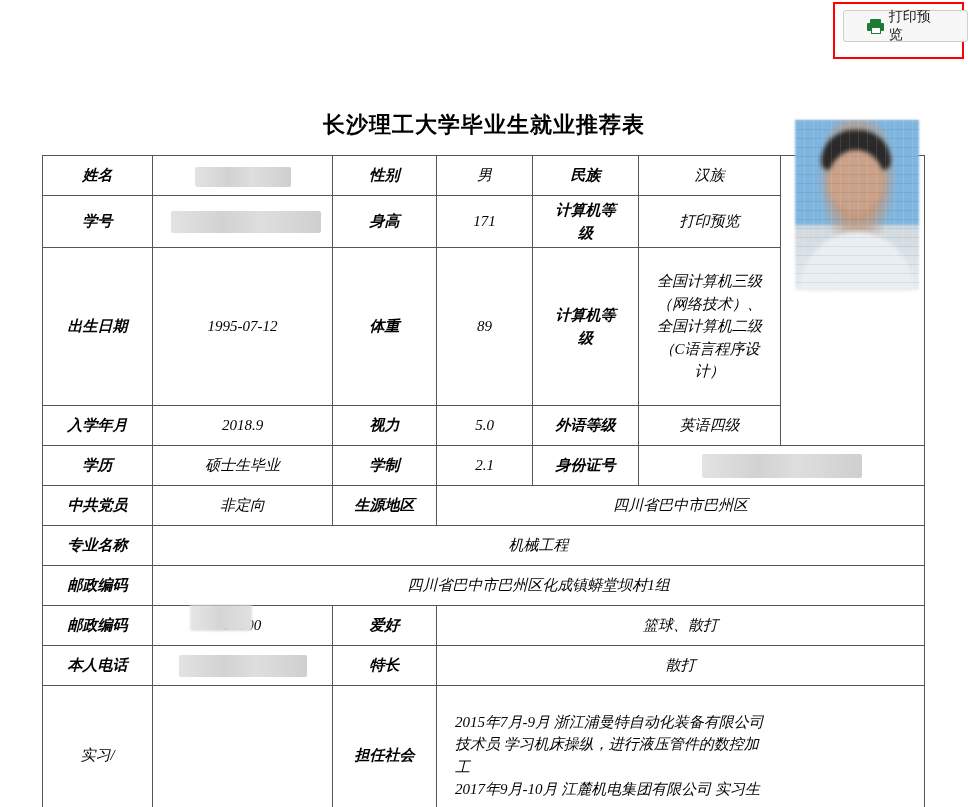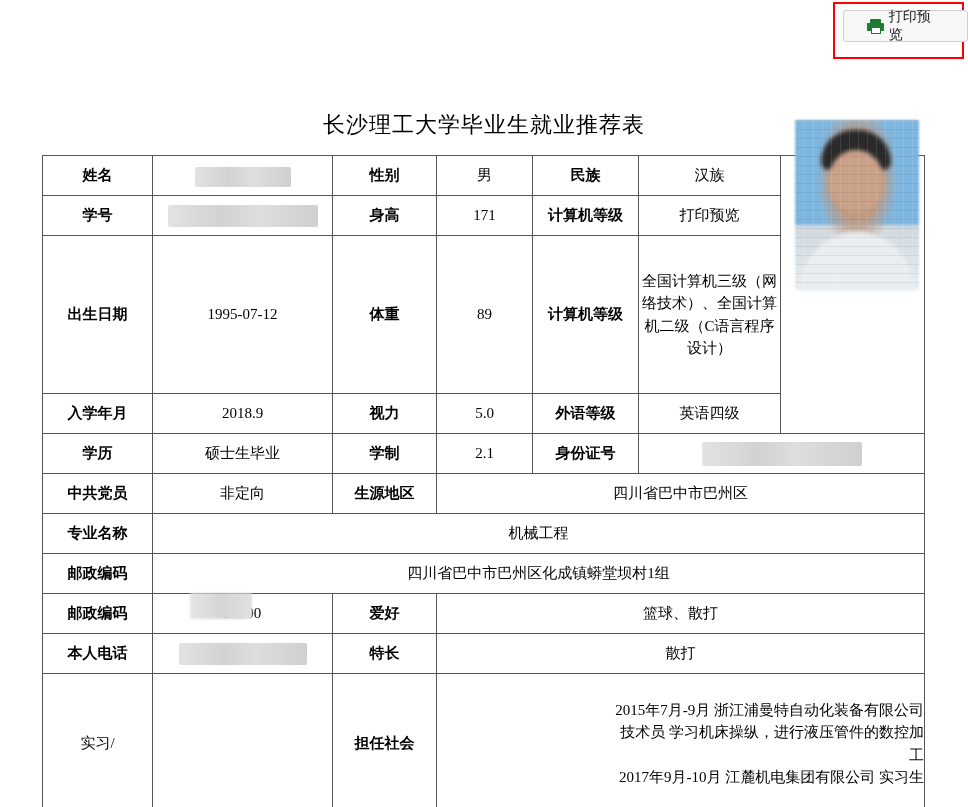--- a/index.html
+++ b/index.html
@@ -75,42 +75,43 @@
   }
 
   
   .doc-title {
     position: absolute;
     top: 110px;
     left: 0;
     width: 968px;
     text-align: center;
     font-size: 22px;
-    font-weight: normal;
+    font-weight: bold;
     letter-spacing: 1px;
     color: #000;
   }
 
   
   table.form {
     position: absolute;
     top: 155px;
     left: 42px;
     width: 852px;
     border-collapse: collapse;
     table-layout: fixed;
     font-size: 15px;
     color: #000;
   }
   table.form td {
     border: 1px solid #555;
     text-align: center;
     vertical-align: middle;
-    padding: 3px 0;
+    padding: 3px 18px;
     line-height: 1.5;
+    font-style: italic;
   }
   td.lbl { font-weight: bold; }
   td.val { font-weight: normal; }
   td.multiline { line-height: 1.65; }
   .r-h { height: 40px; }
 
   
   .redact {
     display: inline-block;
     background: linear-gradient(90deg,#e3e3e3,#d2d2d2 35%,#dedede 60%,#cfcfcf);
@@ -182,21 +183,21 @@
       linear-gradient(to bottom, rgba(0,0,0,.07) 1px, transparent 1px);
     background-size: 9px 9px, 9px 9px;
   }
 
   
   td.exp {
     text-align: left;
     padding: 6px 8px;
     line-height: 1.78;
   }
-  .center-in-exp { text-align: right; }
+  .center-in-exp { text-align: left; }
 </style>
 </head>
 <body>
 
 <div class="page">
 
   <div class="print-highlight"></div>
 
   <div class="print-btn">
     <span class="printer-icon">

